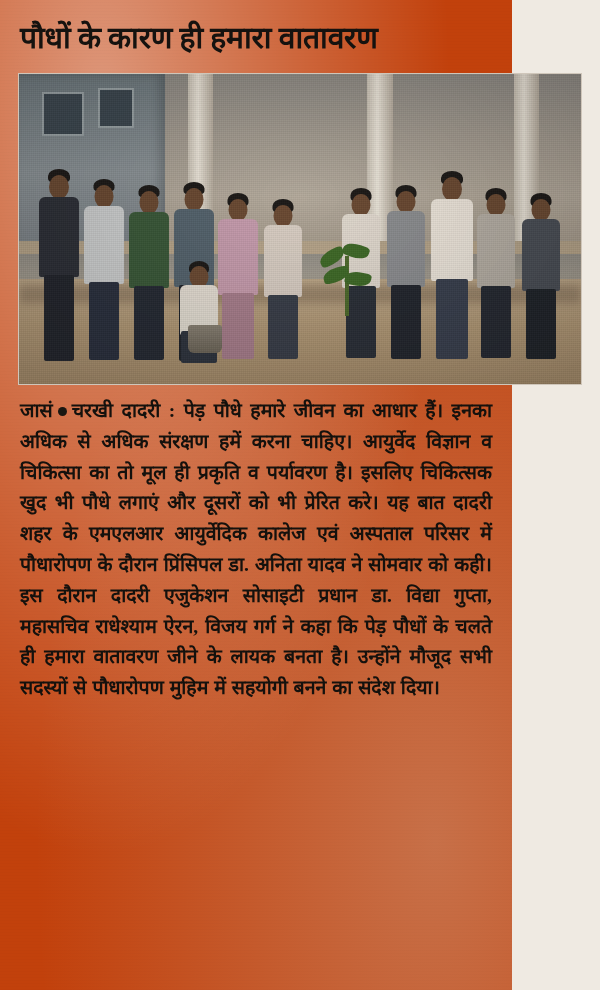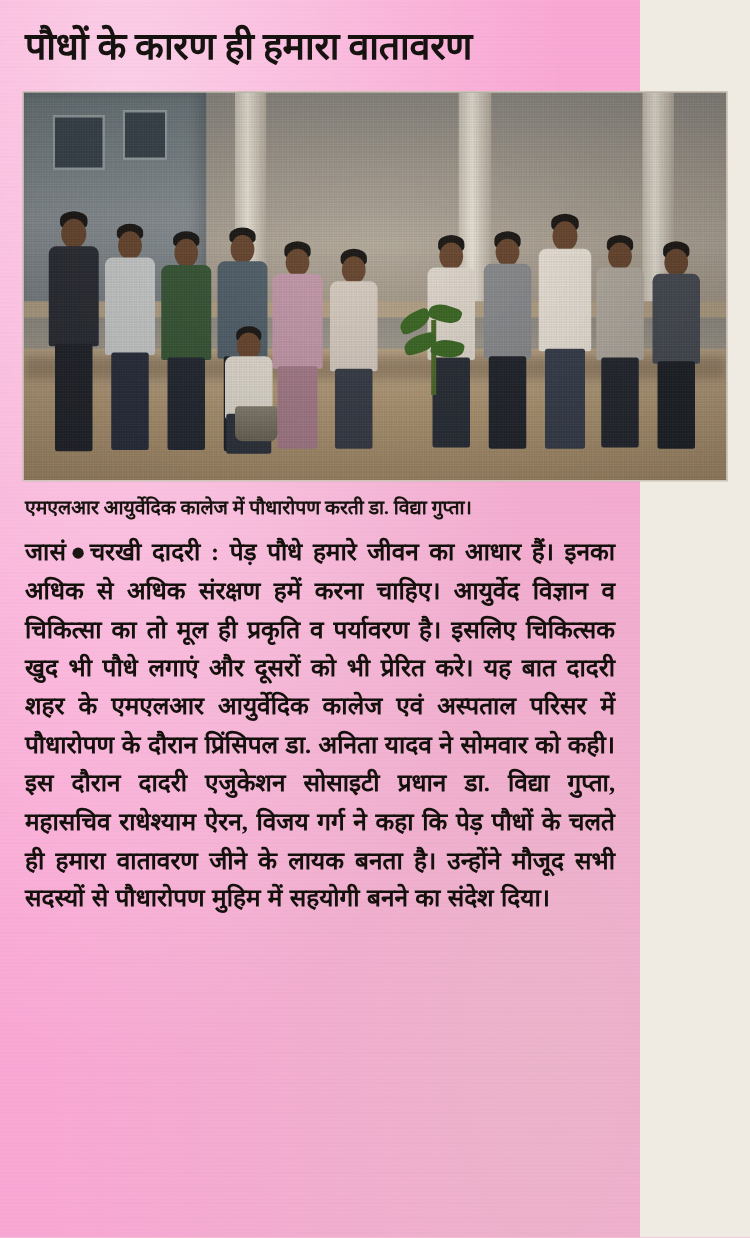--- a/index.html
+++ b/index.html
@@ -10,21 +10,21 @@
     width: 600px;
     height: 990px;
     background: #efeae2;
     font-family: "Liberation Serif", serif;
     overflow: hidden;
   }
   .page {
     position: relative;
     width: 512px;
     height: 990px;
-    background: #f9a8d4;
+    background: #c2410c;
     box-sizing: border-box;
     padding: 14px 18px 10px 18px;
   }
   
   .page::before {
     content: "";
     position: absolute;
     inset: 0;
     background:
       repeating-linear-gradient(0deg, rgba(0,0,0,0.012) 0px, rgba(0,0,0,0.012) 1px, rgba(255,255,255,0) 1px, rgba(255,255,255,0) 3px),
@@ -334,21 +334,20 @@
         <div class="leaf" style="left:6px;bottom:34px;transform:rotate(-15deg);"></div>
         <div class="leaf" style="left:28px;bottom:30px;transform:rotate(12deg);"></div>
       </div>
       <div class="pot"></div>
 
       <div class="ph-tint"></div>
       <div class="ph-grain"></div>
     </div>
   </div>
 
-  <div class="caption">एमएलआर आयुर्वेदिक कालेज में पौधारोपण करती डा. विद्या गुप्ता।</div>
 
   <div class="body-col">
     <p>
       <span class="dateline">जासं</span><span class="bullet-dot"></span><span class="dateline">चरखी दादरी :</span>
       <span>पेड़ पौधे हमारे जीवन का आधार हैं। इनका अधिक से अधिक संरक्षण हमें करना चाहिए। आयुर्वेद विज्ञान व चिकित्सा का तो मूल ही प्रकृति व पर्यावरण है। इसलिए चिकित्सक खुद भी पौधे लगाएं और दूसरों को भी प्रेरित करे। यह बात दादरी शहर के एमएलआर आयुर्वेदिक कालेज एवं अस्पताल परिसर में पौधारोपण के दौरान प्रिंसिपल डा. अनिता यादव ने सोमवार को कही। इस दौरान दादरी एजुकेशन सोसाइटी प्रधान डा. विद्या गुप्ता, महासचिव राधेश्याम ऐरन, विजय गर्ग ने कहा कि पेड़ पौधों के चलते ही हमारा वातावरण जीने के लायक बनता है। उन्होंने मौजूद सभी सदस्यों से पौधारोपण मुहिम में सहयोगी बनने का संदेश दिया।</span>
     </p>
   </div>
 
 </div>
 

